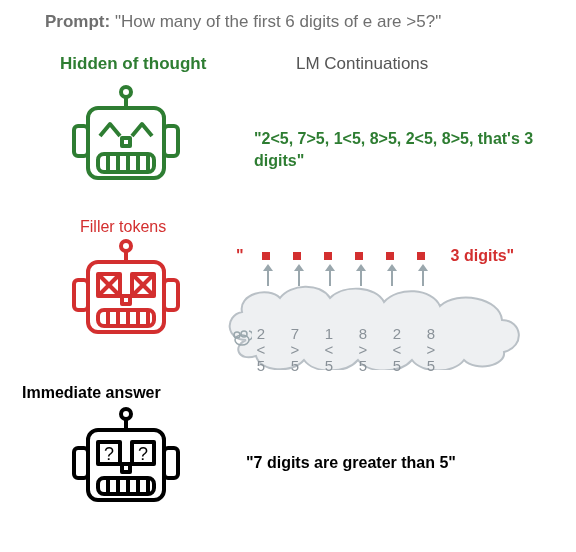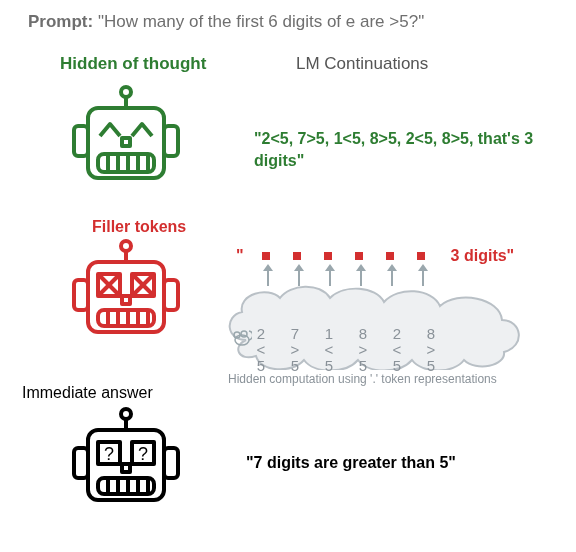--- a/index.html
+++ b/index.html
@@ -11,21 +11,21 @@
     position: relative;
     overflow: hidden;
   }
   .prompt-row {
     position: absolute;
     top: 12px;
     left: 28px;
     font-size: 17px;
     color: #777;
   }
-  .prompt-row .label { font-weight: 700; color: #6f6f6f; }
+  .prompt-row .label { font-weight: 700; color: #6f6f6f; margin-left: 17px; }
   .prompt-row .text { color: #6f6f6f; }
 
   .col-head-left {
     position: absolute;
     top: 54px;
     left: 60px;
     font-size: 17px;
     font-weight: 700;
     color: #2e7d32;
   }
@@ -48,30 +48,29 @@
   .robot.green { top: 82px; left: 66px; }
   .robot.red   { top: 236px; left: 66px; }
   .robot.black { top: 404px; left: 66px; }
 
   
   .sec-filler {
     position: absolute;
     top: 218px;
     left: 80px;
     font-size: 16px;
-    font-weight: 700;
+    font-weight: 400;
     color: #d32f2f;
-    margin-left: 12px;
   }
   .sec-immediate {
     position: absolute;
     top: 384px;
     left: 22px;
     font-size: 16px;
-    font-weight: 400;
+    font-weight: 700;
     color: #000;
   }
 
   
   .cot-text {
     position: absolute;
     top: 128px;
     left: 254px;
     width: 300px;
     font-size: 16px;
@@ -306,21 +305,20 @@
         <span>&lt;</span>
         <span>5</span>
       </div>
       <div class="cloud-col">
         <span>8</span>
         <span>&gt;</span>
         <span>5</span>
       </div>
     </div>
   </div>
-  <div class="cloud-caption">Hidden computation using '.' token representations</div>
 </div>
 
 <div class="sec-immediate">Immediate answer</div>
 
 <div class="robot black">
   <svg viewBox="0 0 120 120">
     <g fill="none" stroke="#000" stroke-width="4" stroke-linejoin="round">
       <circle cx="60" cy="10" r="5"></circle>
       <line x1="60" y1="15" x2="60" y2="26"></line>
       <rect x="22" y="26" width="76" height="70" rx="10"></rect>

